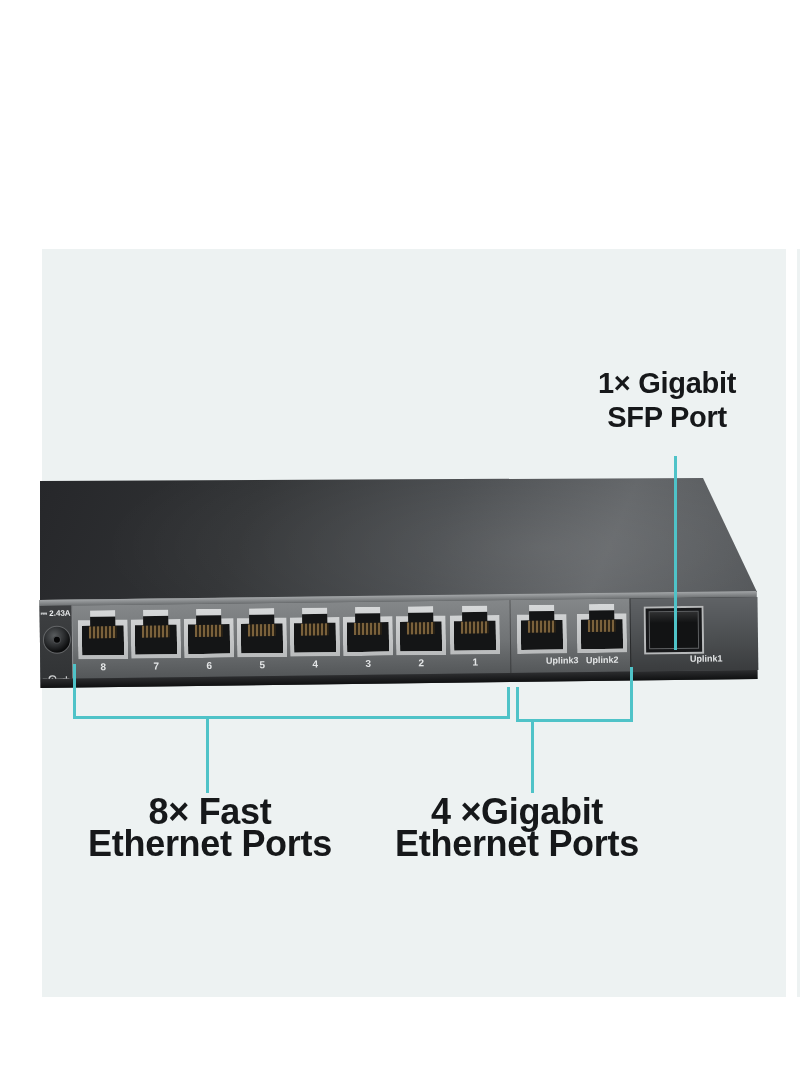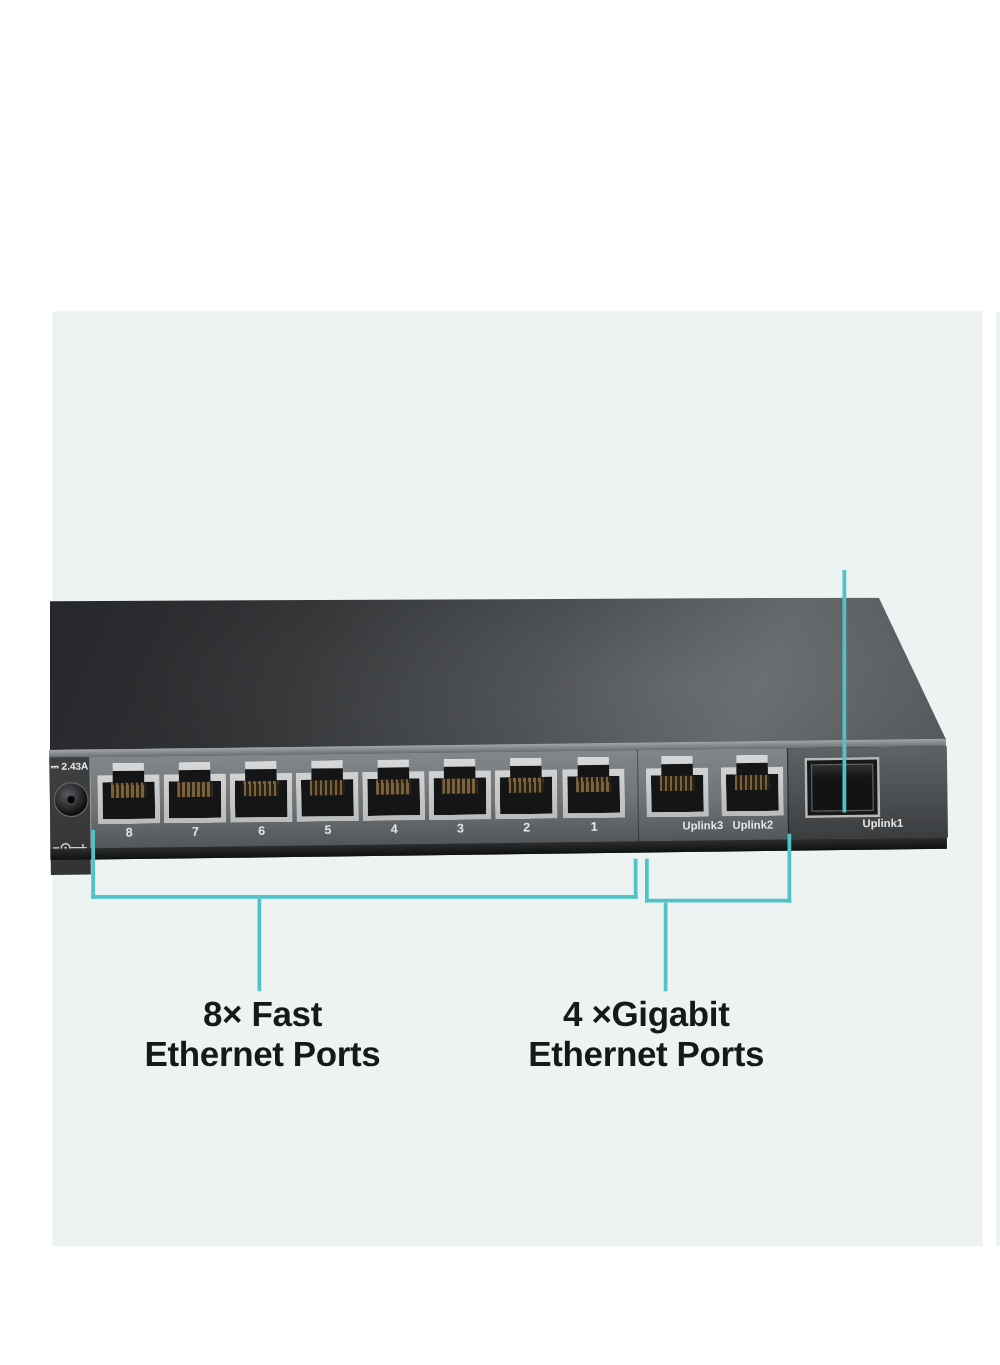--- a/index.html
+++ b/index.html
@@ -15,21 +15,21 @@
     background:linear-gradient(113deg,#26272a 0%,#313335 28%,#44474a 52%,#5e6164 74%,#4a4d50 100%);}
   .top-sheen{position:absolute;left:0;top:0;width:717px;height:216px;
     clip-path:polygon(0px 3px,663px 0px,717px 114px,0px 122px);
     background:radial-gradient(ellipse at 70% 32%,rgba(255,255,255,0.10),rgba(255,255,255,0) 62%);}
   .front-strip{position:absolute;left:0;top:122px;width:717px;height:88px;
     transform:rotate(-0.72deg);transform-origin:0% 50%;background:#46494b;}
   .bevel{position:absolute;left:0;top:0;width:717px;height:6px;
     background:linear-gradient(180deg,#a3a6a8,#6d7072);}
   .bottom-lip{position:absolute;left:0;top:79px;width:717px;height:9px;
     background:linear-gradient(180deg,#2c2d2f,#0f1011);}
-  .power-sec{position:absolute;left:0;top:6px;width:32px;height:94px;
+  .power-sec{position:absolute;left:0;top:6px;width:32px;height:73px;
     background:linear-gradient(180deg,#3e4042,#313335);}
   .power-rating{position:absolute;left:1px;top:3px;width:46px;color:#e9ebec;
     font-size:8px;font-weight:bold;letter-spacing:0;white-space:nowrap;}
   .dc-jack{position:absolute;left:3px;top:20px;width:26px;height:26px;border-radius:50%;
     background:radial-gradient(circle at 40% 35%,#5a5d5f 0%,#2a2c2e 45%,#0c0d0e 70%);
     border:1px solid #636567;}
   .dc-jack .pin{position:absolute;left:9px;top:9px;width:6px;height:6px;border-radius:50%;background:#050506;border:1px solid #4a4c4e;}
   .polarity{position:absolute;left:2px;top:64px;}
   .port-panel{position:absolute;left:32px;top:6px;width:558px;height:73px;
     background:linear-gradient(180deg,#848789 0%,#707375 55%,#545759 100%);
@@ -56,21 +56,21 @@
     border:1px solid #5f6163;background:
     linear-gradient(180deg,rgba(255,255,255,0.12),rgba(255,255,255,0) 30%),#121314;}
 
   
   .tline{position:absolute;background:#4fc3c8;z-index:6;}
 
   
   .callout{position:absolute;z-index:7;color:#16181a;font-weight:bold;text-align:center;
     transform:translateX(-50%);letter-spacing:-0.3px;white-space:nowrap;}
   .callout.big{font-size:29px;line-height:34px;}
-  .callout.mid{font-size:28px;line-height:32px;}
+  .callout.mid{font-size:36px;line-height:32px;}
 </style>
 </head>
 <body>
 
 <div class="stage">
   <div class="panel"></div>
   <div class="panel-sliver"></div>
 
   <div class="switch">
     <div class="top-face"></div>
@@ -177,20 +177,24 @@
   <div class="tline" style="left:73px;top:664px;width:3px;height:55px"></div>
   <div class="tline" style="left:73px;top:716px;width:437px;height:3px"></div>
   <div class="tline" style="left:507px;top:687px;width:3px;height:32px"></div>
   <div class="tline" style="left:206px;top:719px;width:3px;height:74px"></div>
 
   <div class="tline" style="left:516px;top:687px;width:3px;height:35px"></div>
   <div class="tline" style="left:516px;top:719px;width:117px;height:3px"></div>
   <div class="tline" style="left:630px;top:667px;width:3px;height:55px"></div>
   <div class="tline" style="left:531px;top:722px;width:3px;height:71px"></div>
 
+  <div class="callout big" style="left:667px;top:366px">
+    <div>1× Gigabit</div>
+    <div>SFP Port</div>
+  </div>
   <div class="callout mid" style="left:210px;top:796px">
     <div>8× Fast</div>
     <div>Ethernet Ports</div>
   </div>
   <div class="callout mid" style="left:517px;top:796px">
     <div>4 ×Gigabit</div>
     <div>Ethernet Ports</div>
   </div>
 </div>
 

